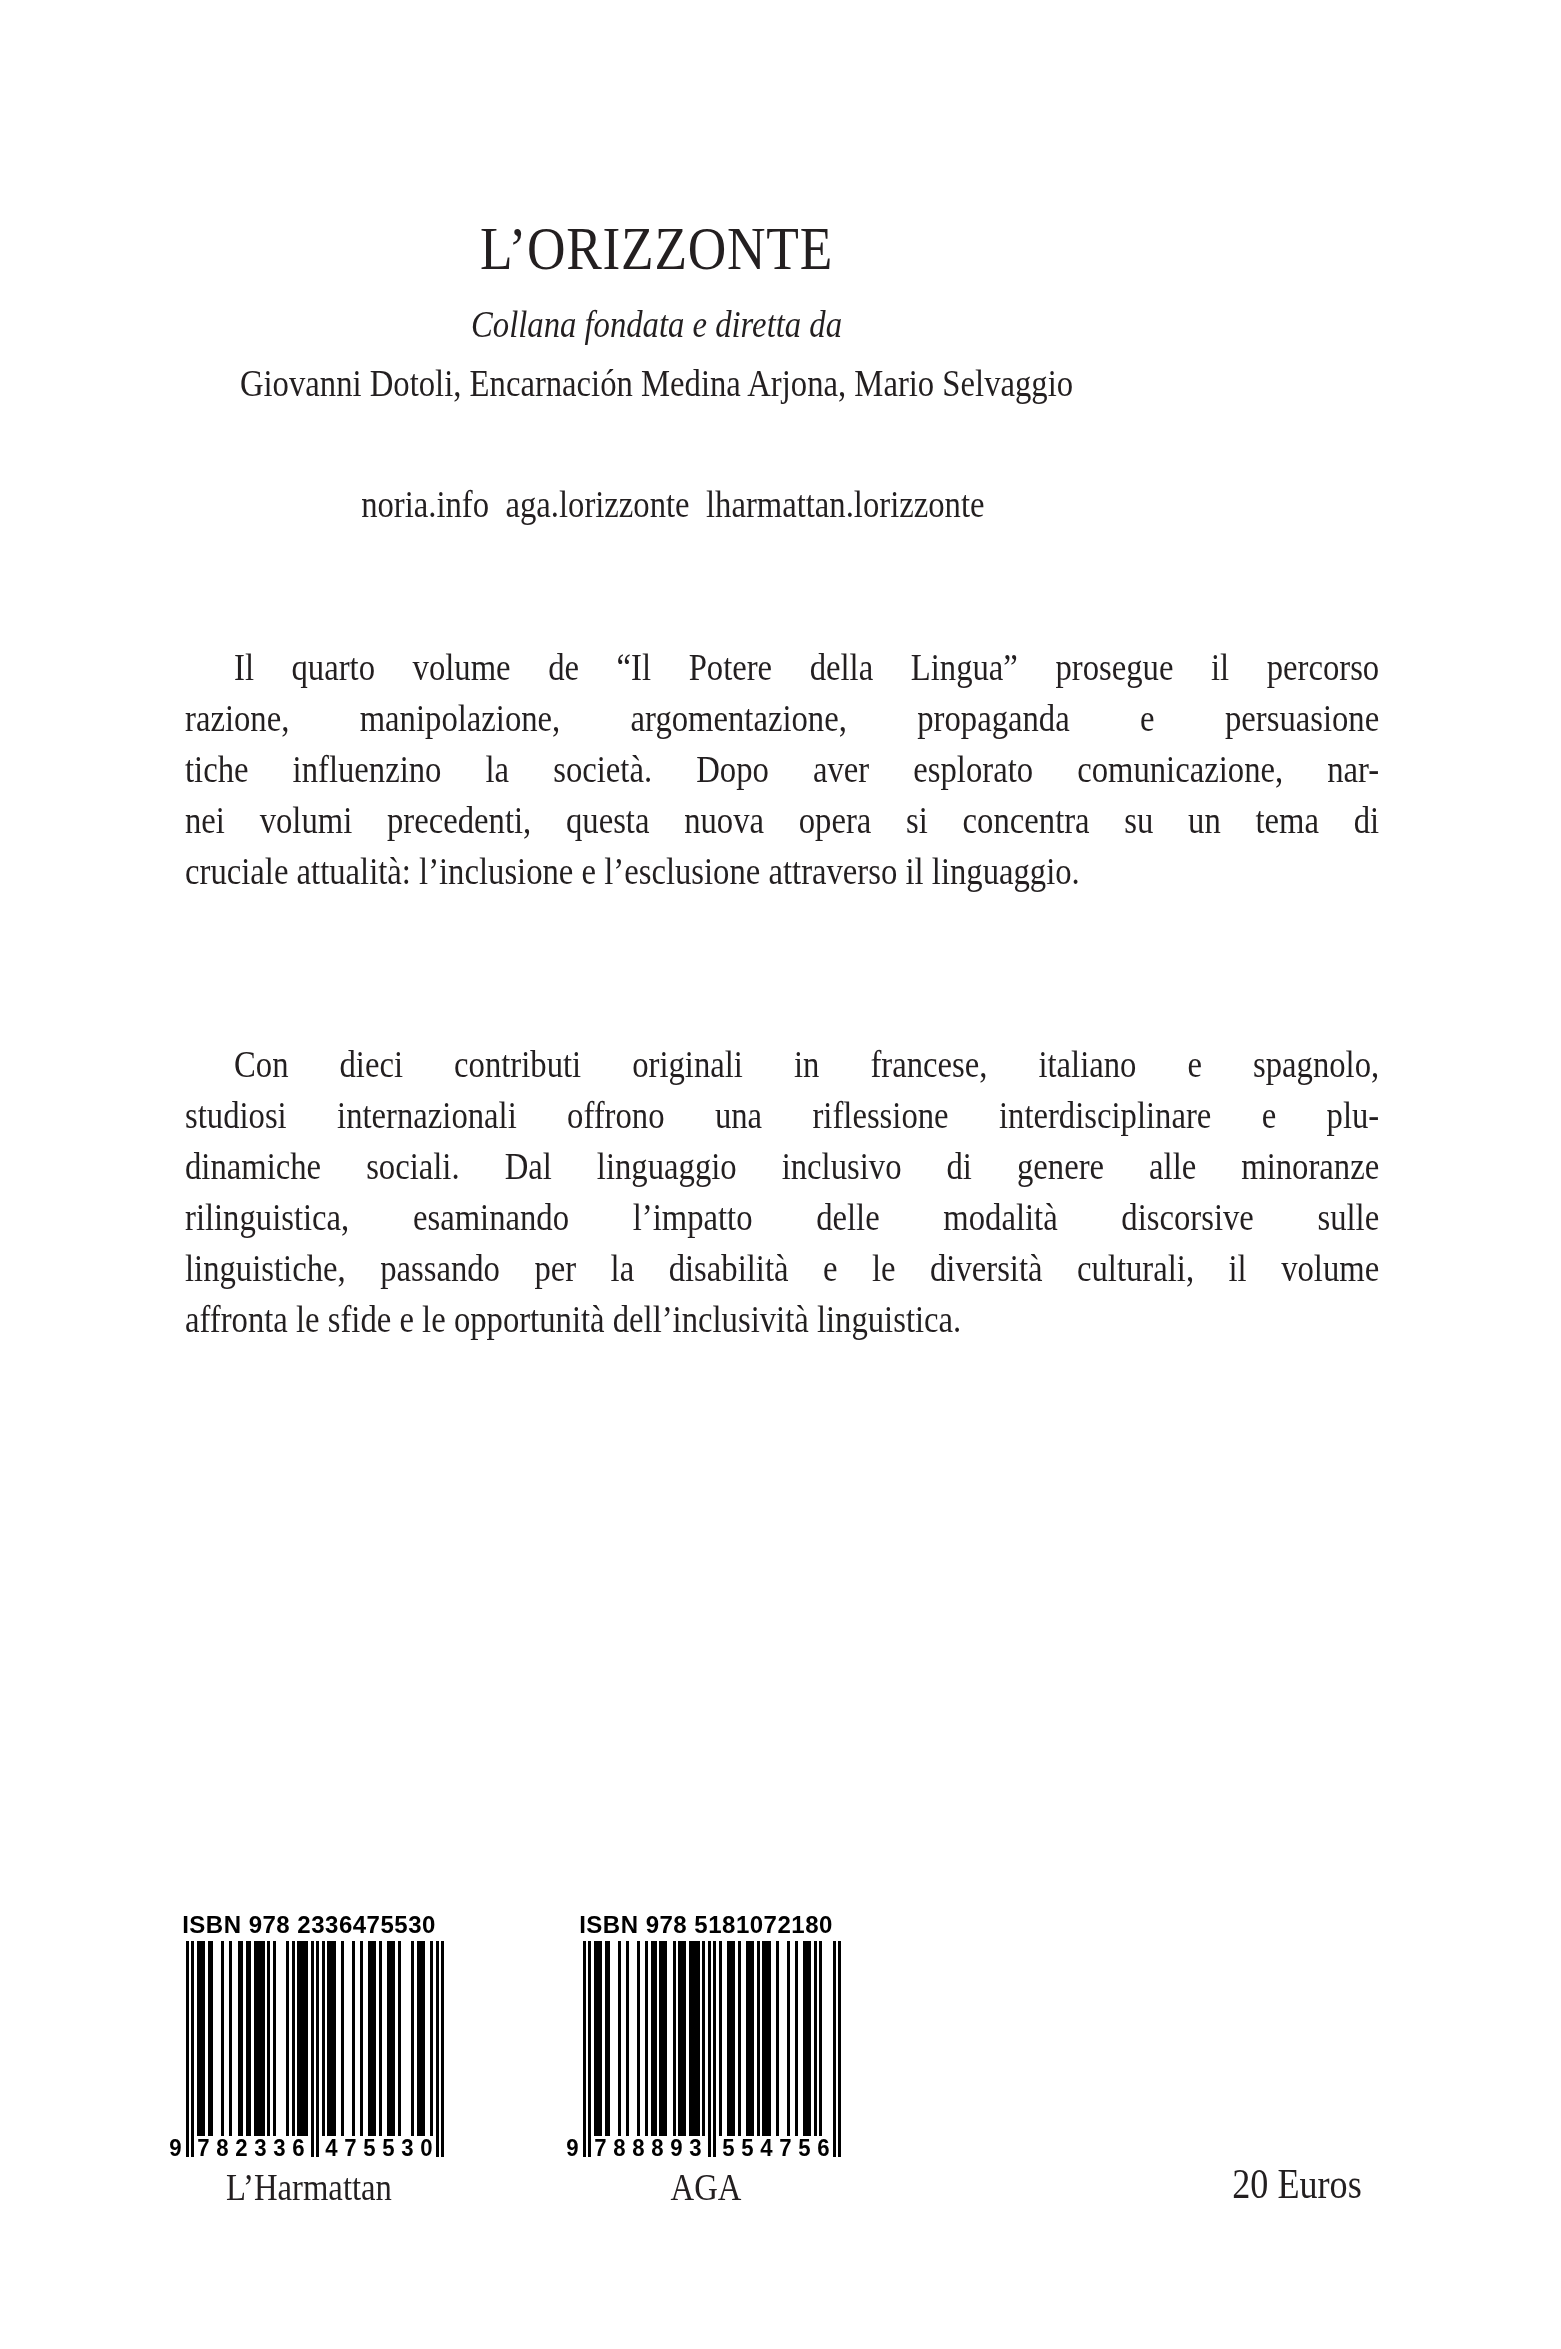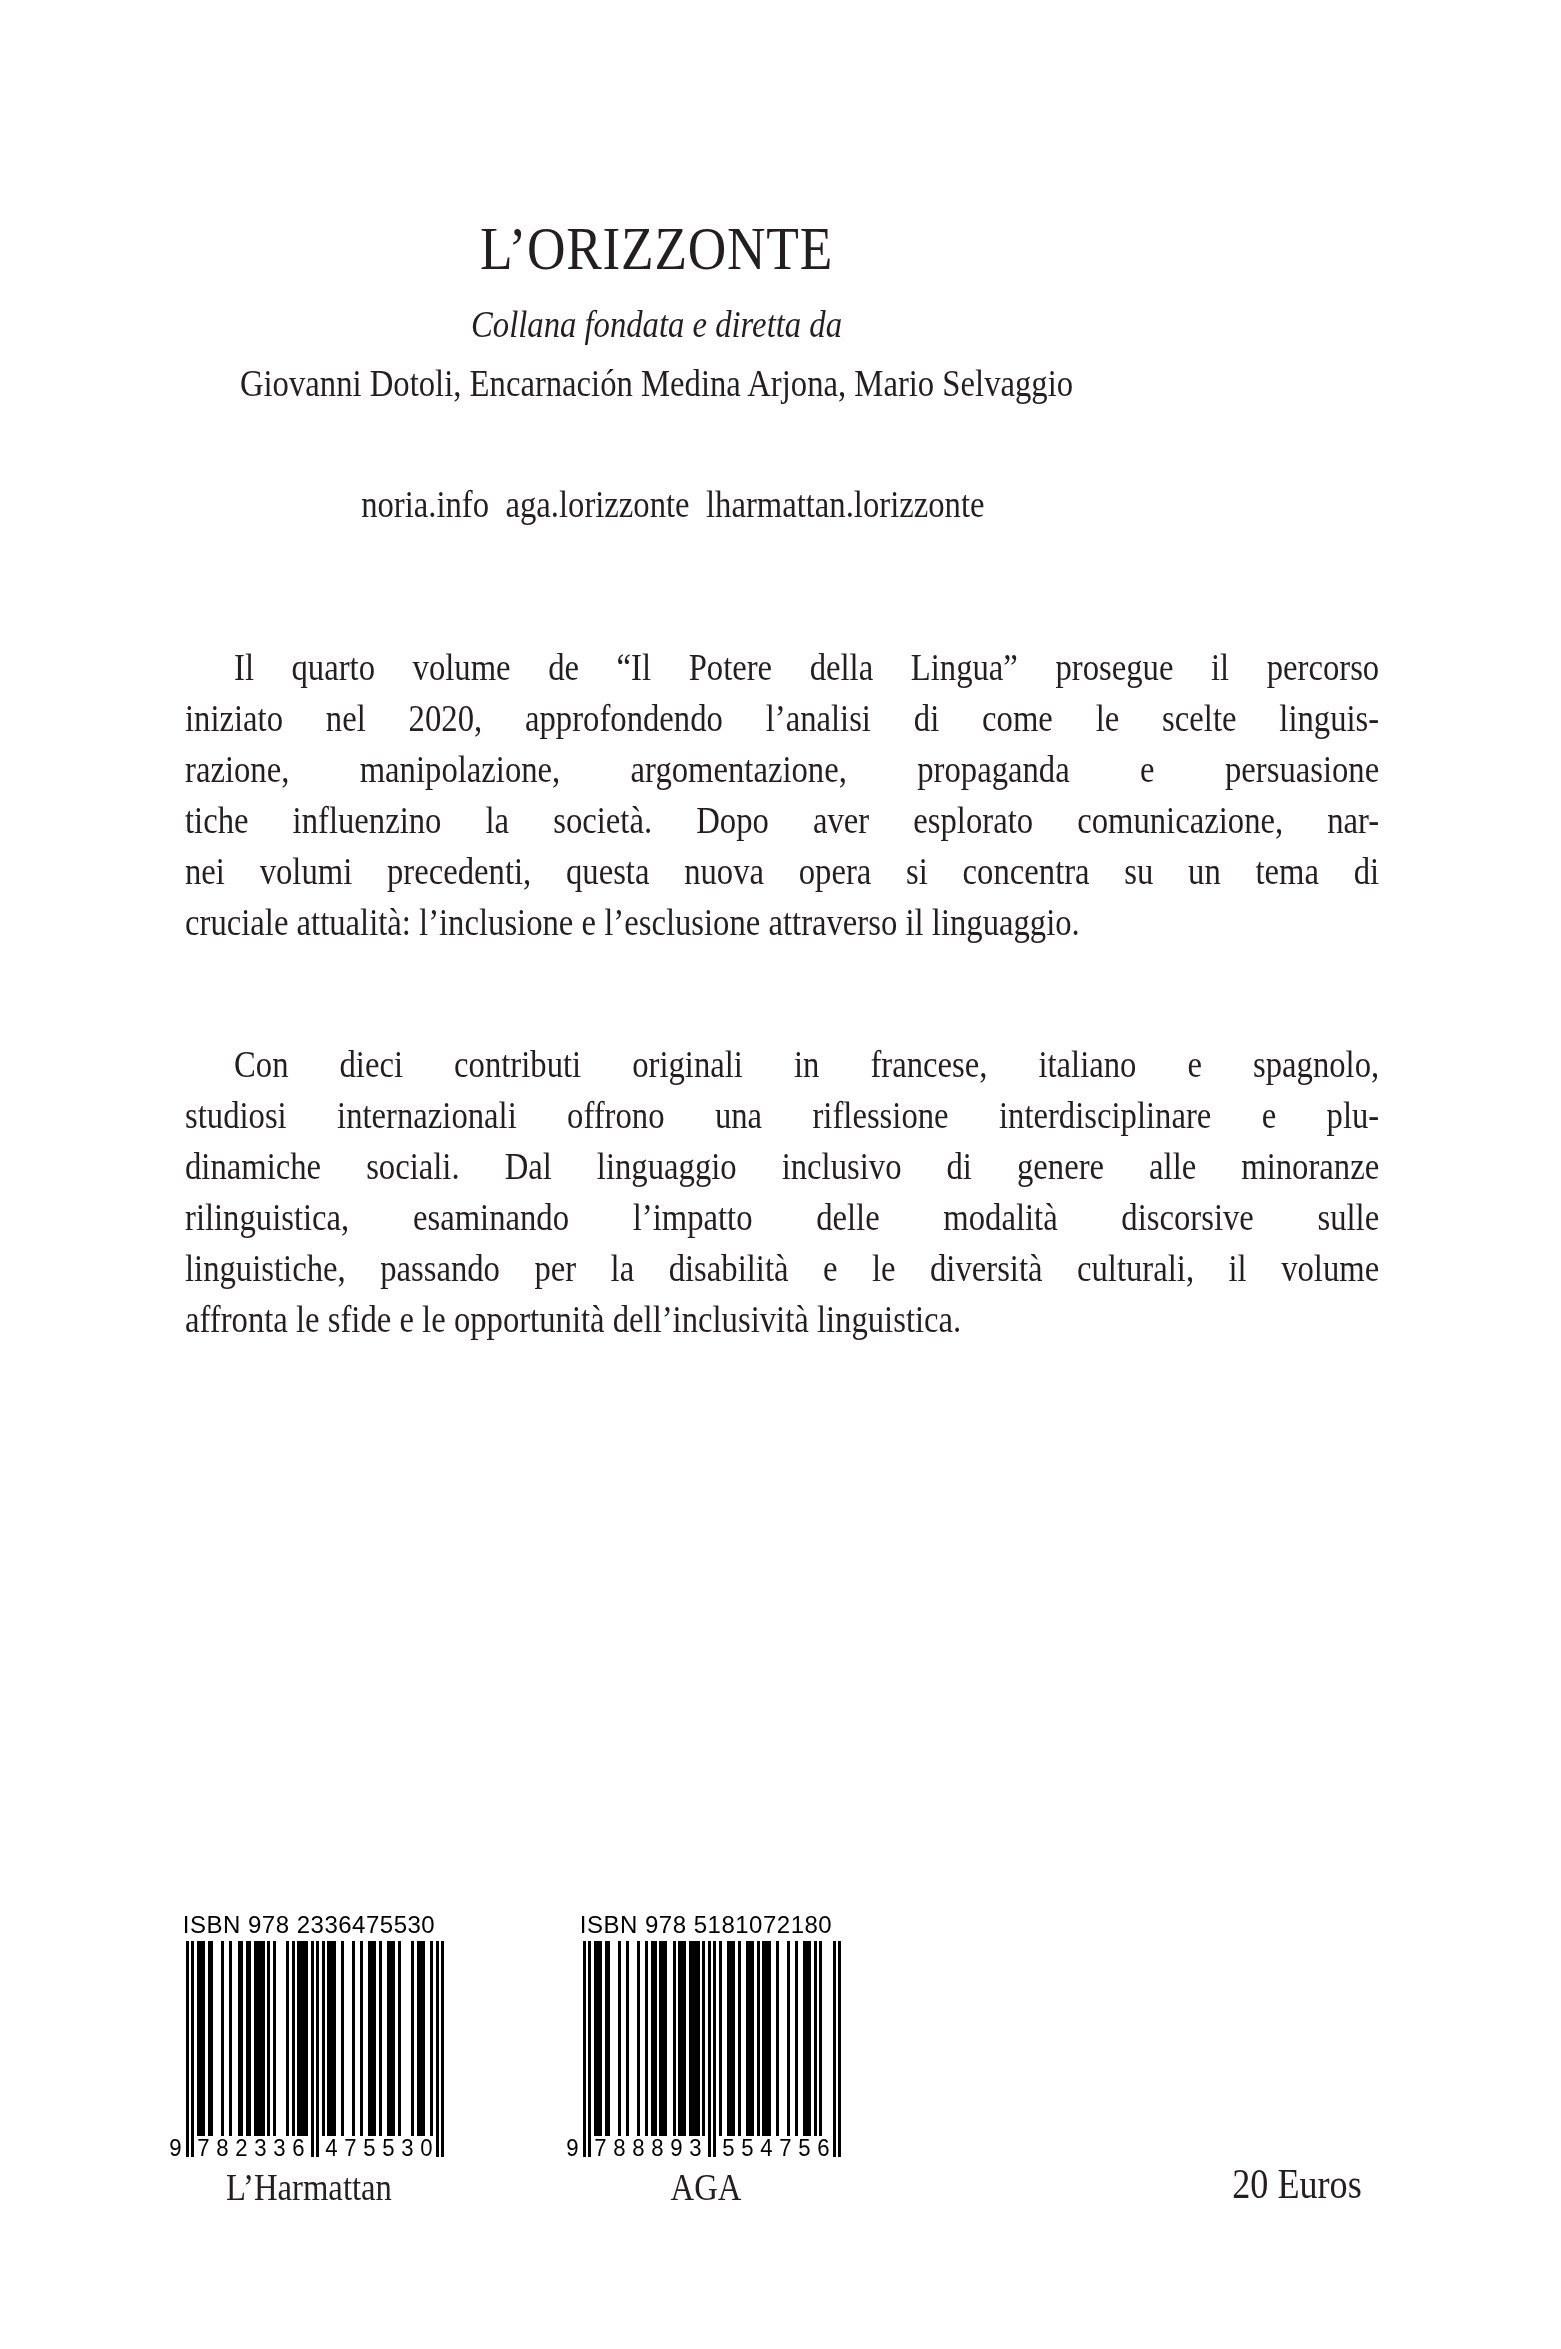--- a/index.html
+++ b/index.html
@@ -31,21 +31,21 @@
   .para-2 { top: 1039px; }
   .blurb .line {
     display: block; white-space: nowrap; text-align: justify; text-align-last: justify;
     transform-origin: left;
   }
   .blurb .line.last { text-align-last: left; }
   .blurb .line.indent { padding-left: 49px; }
   .scaled { display: inline-block; transform: scaleX(0.86); transform-origin: left; width: 116.3%; text-align: justify; text-align-last: justify; }
   .line.last .scaled { text-align-last: left; }
 
-  .barcode { position: absolute; top: 1912px; width: 284px; }
+  .barcode { position: absolute; top: 1912px; width: 284px; font-weight: bold; }
   .barcode-1 { left: 167px; }
   .barcode-2 { left: 564px; }
   .isbn-label {
     font-family: "Liberation Sans", "DejaVu Sans", sans-serif;
     font-size: 24px; line-height: 26.5px; text-align: center; width: 284px;
     letter-spacing: 0.5px; color: #000;
   }
   .bars { position: relative; height: 218px; margin-top: 2.8px; }
   .bars .bar { position: absolute; top: 0; background: #000; }
   .digit {
@@ -72,21 +72,20 @@
   <div class="series-title">L’ORIZZONTE</div>
   <div class="series-subtitle">Collana fondata e diretta da</div>
   <div class="series-editors">Giovanni Dotoli, Encarnación Medina Arjona, Mario Selvaggio</div>
   <div class="series-links">
     <span>noria.info</span>  <span>aga.lorizzonte</span>  <span>lharmattan.lorizzonte</span>
   </div>
 </div>
 
 <div class="blurb para-1">
     <span class="line indent"><span class="scaled">Il quarto volume de “Il Potere della Lingua” prosegue il percorso</span></span>
-    <span class="line"><span class="scaled">iniziato nel 2020, approfondendo l’analisi di come le scelte linguis-</span></span>
     <span class="line"><span class="scaled">razione, manipolazione, argomentazione, propaganda e persuasione</span></span>
     <span class="line"><span class="scaled">tiche influenzino la società. Dopo aver esplorato comunicazione, nar-</span></span>
     <span class="line"><span class="scaled">nei volumi precedenti, questa nuova opera si concentra su un tema di</span></span>
     <span class="line last"><span class="scaled">cruciale attualità: l’inclusione e l’esclusione attraverso il linguaggio.</span></span>
   </div>
 <div class="blurb para-2">
     <span class="line indent"><span class="scaled">Con dieci contributi originali in francese, italiano e spagnolo,</span></span>
     <span class="line"><span class="scaled">studiosi internazionali offrono una riflessione interdisciplinare e plu-</span></span>
     <span class="line"><span class="scaled">dinamiche sociali. Dal linguaggio inclusivo di genere alle minoranze</span></span>
     <span class="line"><span class="scaled">rilinguistica, esaminando l’impatto delle modalità discorsive sulle</span></span>

